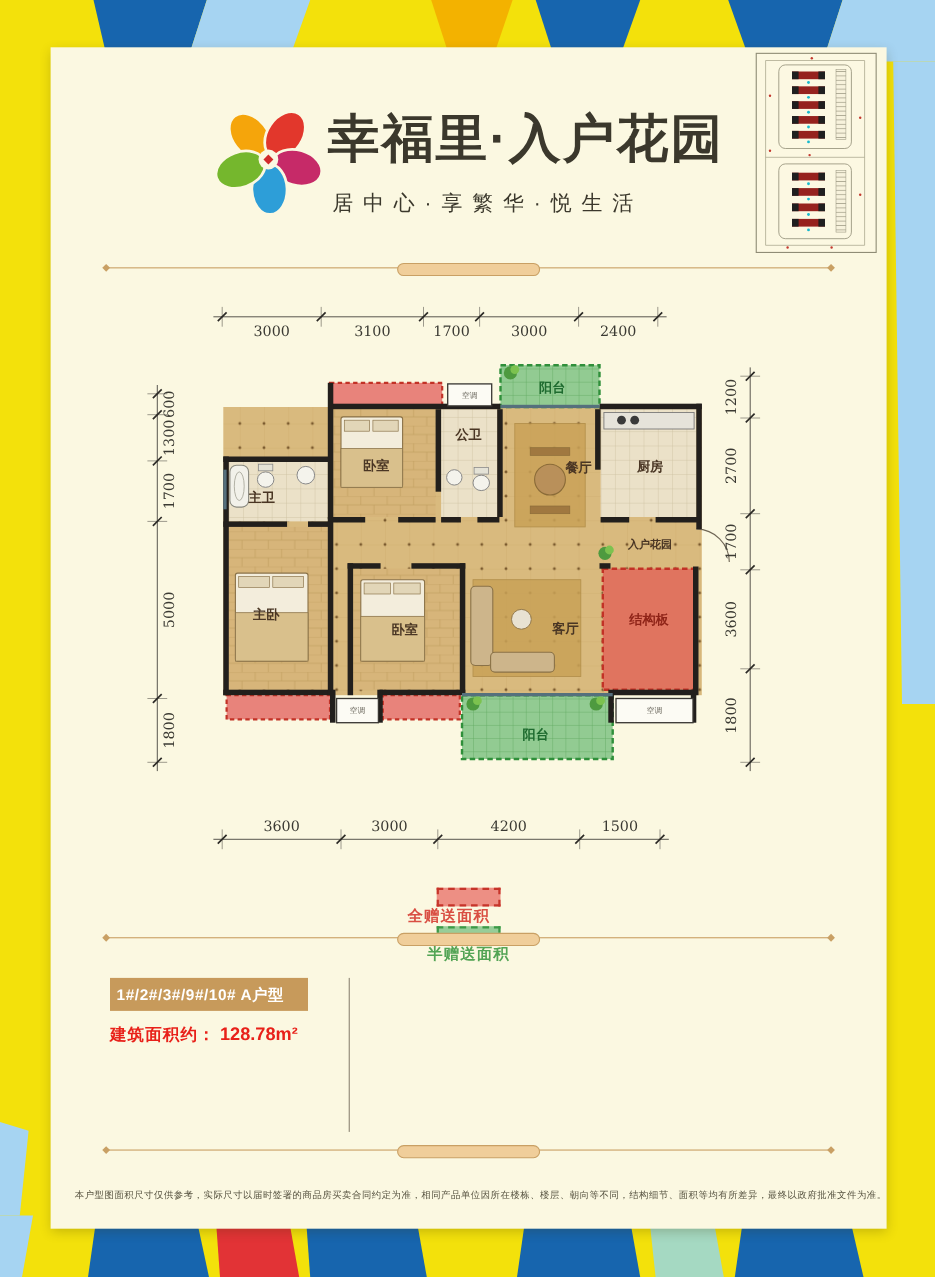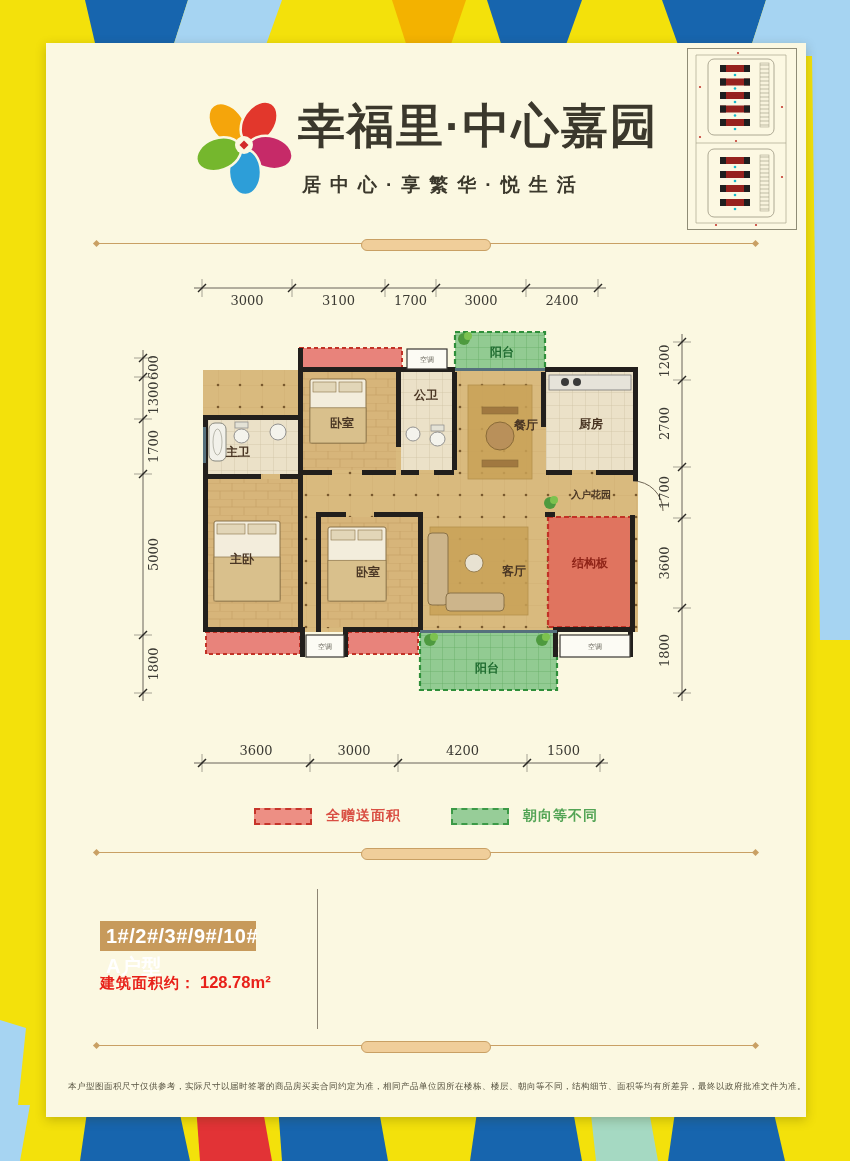--- a/index.html
+++ b/index.html
@@ -6,53 +6,53 @@
   .page{position:relative;width:850px;height:1161px;overflow:hidden;background:#F3E10B;
         font-family:"Liberation Sans","DejaVu Sans",sans-serif;}
   .border-frame{position:absolute;left:0;top:0;z-index:0;}
   .card{position:absolute;left:46px;top:43px;width:760px;height:1074px;background:#FBF8E1;
         box-shadow:0 3px 10px rgba(60,50,0,.25);z-index:1;}
 
   
   .logo{position:absolute;left:146px;top:42px;width:104px;height:118px;}
   .title-block{position:absolute;left:252px;top:52px;width:388px;}
   .brand-title{margin:0;font-size:47px;font-weight:900;color:#3B382C;letter-spacing:2px;white-space:nowrap;}
-  .brand-sub{margin-top:14px;font-size:19px;font-weight:bold;color:#3B382C;letter-spacing:9px;padding-left:4px;white-space:nowrap;}
+  .brand-sub{margin-top:14px;font-size:19px;font-weight:normal;color:#3B382C;letter-spacing:9px;padding-left:4px;white-space:nowrap;}
   .siteplan{position:absolute;right:8px;top:4px;}
 
   
   .divider{position:absolute;left:50px;width:660px;height:0;border-top:1px solid #C9A064;}
   .divider .dmL,.divider .dmR{position:absolute;top:-3px;width:5px;height:5px;background:#C9A064;transform:rotate(45deg);}
   .divider .dmL{left:-2px;} .divider .dmR{right:-2px;}
   .divider .cap{position:absolute;left:50%;top:-5px;transform:translateX(-50%);width:128px;height:10px;
         background:#F0CE9A;border:1px solid #C9A064;border-radius:6px;}
   #divider-1{top:200px;} #divider-2{top:809px;} #divider-3{top:1002px;}
 
   
   .floorplan{position:absolute;left:84px;top:232px;}
   .rlabel{font-size:12px;font-weight:bold;fill:#4A3624;font-family:"Liberation Sans","DejaVu Sans",sans-serif;text-anchor:middle;}
   .rlabel.green{fill:#1E6B2F;} .rlabel.red{fill:#8F2418;} .rlabel.small{font-size:10px;}
   .dimtxt{font-family:"DejaVu Serif",serif;font-size:13px;fill:#3B3A33;text-anchor:middle;}
   .aclabel{font-size:7px;fill:#6B685E;text-anchor:middle;font-family:"DejaVu Sans",sans-serif;}
 
   
-  .legend{position:absolute;left:0;top:764px;width:760px;display:flex;justify-content:center;align-items:center;gap:14px;}
+  .legend{position:absolute;left:0;top:764px;width:760px;display:flex;justify-content:center;align-items:center;flex-direction:column;}
   .swatch{display:inline-block;width:54px;height:13px;}
   .swatch.full{background:#ED8F84;border:2px dashed #C6352A;}
   .swatch.half{background:#97CD98;border:2px dashed #3C9A47;}
   .legend-label{font-size:14px;font-weight:bold;letter-spacing:1px;}
   .legend-label.full{color:#D94F43;margin-right:36px;}
   .legend-label.half{color:#53A455;}
 
   
   .info-title{position:absolute;left:54px;top:834px;width:164px;height:58px;background:#E1017B;color:#fff;
         font-size:37px;font-weight:900;line-height:58px;text-align:center;letter-spacing:3px;}
-  .info-units{position:absolute;left:54px;top:878px;width:156px;height:30px;background:#C79A5B;color:#fff;
-        font-size:20px;font-weight:bold;line-height:30px;padding-left:6px;letter-spacing:0.5px;box-sizing:border-box;}
-  .area-lines{position:absolute;left:54px;top:930px;text-align:center;}
+  .info-units{position:absolute;left:54px;top:846px;width:180px;height:30px;background:#C79A5B;color:#fff;
+        font-size:14px;font-weight:bold;line-height:30px;padding-left:6px;letter-spacing:0.5px;box-sizing:border-box;}
+  .area-lines{position:absolute;left:54px;top:888px;text-align:center;}
   .area-line{margin-bottom:5px;}
   .al-label{font-size:15px;font-weight:bold;color:#E8211A;letter-spacing:1px;}
   .al-value{font-size:16.5px;font-weight:bold;color:#E8211A;margin-left:4px;}
   .vrule{position:absolute;left:271px;top:846px;width:1px;height:140px;background:#8D8574;}
 
   
   .disclaimer{position:absolute;left:0;top:1038px;width:760px;text-align:right;font-size:8.5px;color:#55513F;letter-spacing:0.5px;}
 </style>
 </head>
 <body>
@@ -90,21 +90,21 @@
         <ellipse transform="rotate(34)" cx="0" cy="-27" rx="16" ry="23" fill="#E2372C" stroke="#FBF8E1" stroke-width="2.5"></ellipse>
         <ellipse transform="rotate(106)" cx="0" cy="-27" rx="16" ry="23" fill="#C62A68" stroke="#FBF8E1" stroke-width="2.5"></ellipse>
         <ellipse transform="rotate(178)" cx="0" cy="-27" rx="16" ry="23" fill="#2D9ED8" stroke="#FBF8E1" stroke-width="2.5"></ellipse>
         <ellipse transform="rotate(250)" cx="0" cy="-27" rx="16" ry="23" fill="#75B72D" stroke="#FBF8E1" stroke-width="2.5"></ellipse>
         <circle cx="0" cy="0" r="9" fill="#FBF8E1"></circle>
         <rect x="-3.2" y="-3.2" width="6.4" height="6.4" transform="rotate(45)" fill="#D22A2A"></rect>
       </g>
     </svg>
 
     <div class="title-block">
-      <h1 class="brand-title">幸福里·中心嘉园</h1>
+      <h1 class="brand-title">幸福里·入户花园</h1>
       <div class="brand-sub">居中心·享繁华·悦生活</div>
     </div>
 
     <svg class="siteplan" id="siteplan" width="112" height="184" viewBox="0 0 112 184">
       <defs>
         <pattern id="pHatch" width="4" height="4" patternUnits="userSpaceOnUse">
           <rect width="4" height="4" fill="#F7F2DC"></rect>
           <path d="M0 2 H4" stroke="#9A9680" stroke-width="0.6"></path>
         </pattern>
       </defs>
@@ -427,21 +427,21 @@
           <text x="539" y="217.5" class="dimtxt" transform="rotate(-90 539 217.5)">1700</text>
           <text x="539" y="288" class="dimtxt" transform="rotate(-90 539 288)">3600</text>
           <text x="539" y="375.5" class="dimtxt" transform="rotate(-90 539 375.5)">1800</text>
         </g>
       </svg>
 
     <div class="legend">
       <span class="swatch full"></span>
       <span class="legend-label full">全赠送面积</span>
       <span class="swatch half"></span>
-      <span class="legend-label half">朝向等不同</span>
+      <span class="legend-label half">半赠送面积</span>
     </div>
 
     <div class="divider" id="divider-2">
       <i class="dmL"></i>
         <i class="cap"></i>
         <i class="dmR"></i>
     </div>
 
     <div class="info-units">1#/2#/3#/9#/10#  A户型</div>
     <div class="area-lines">

